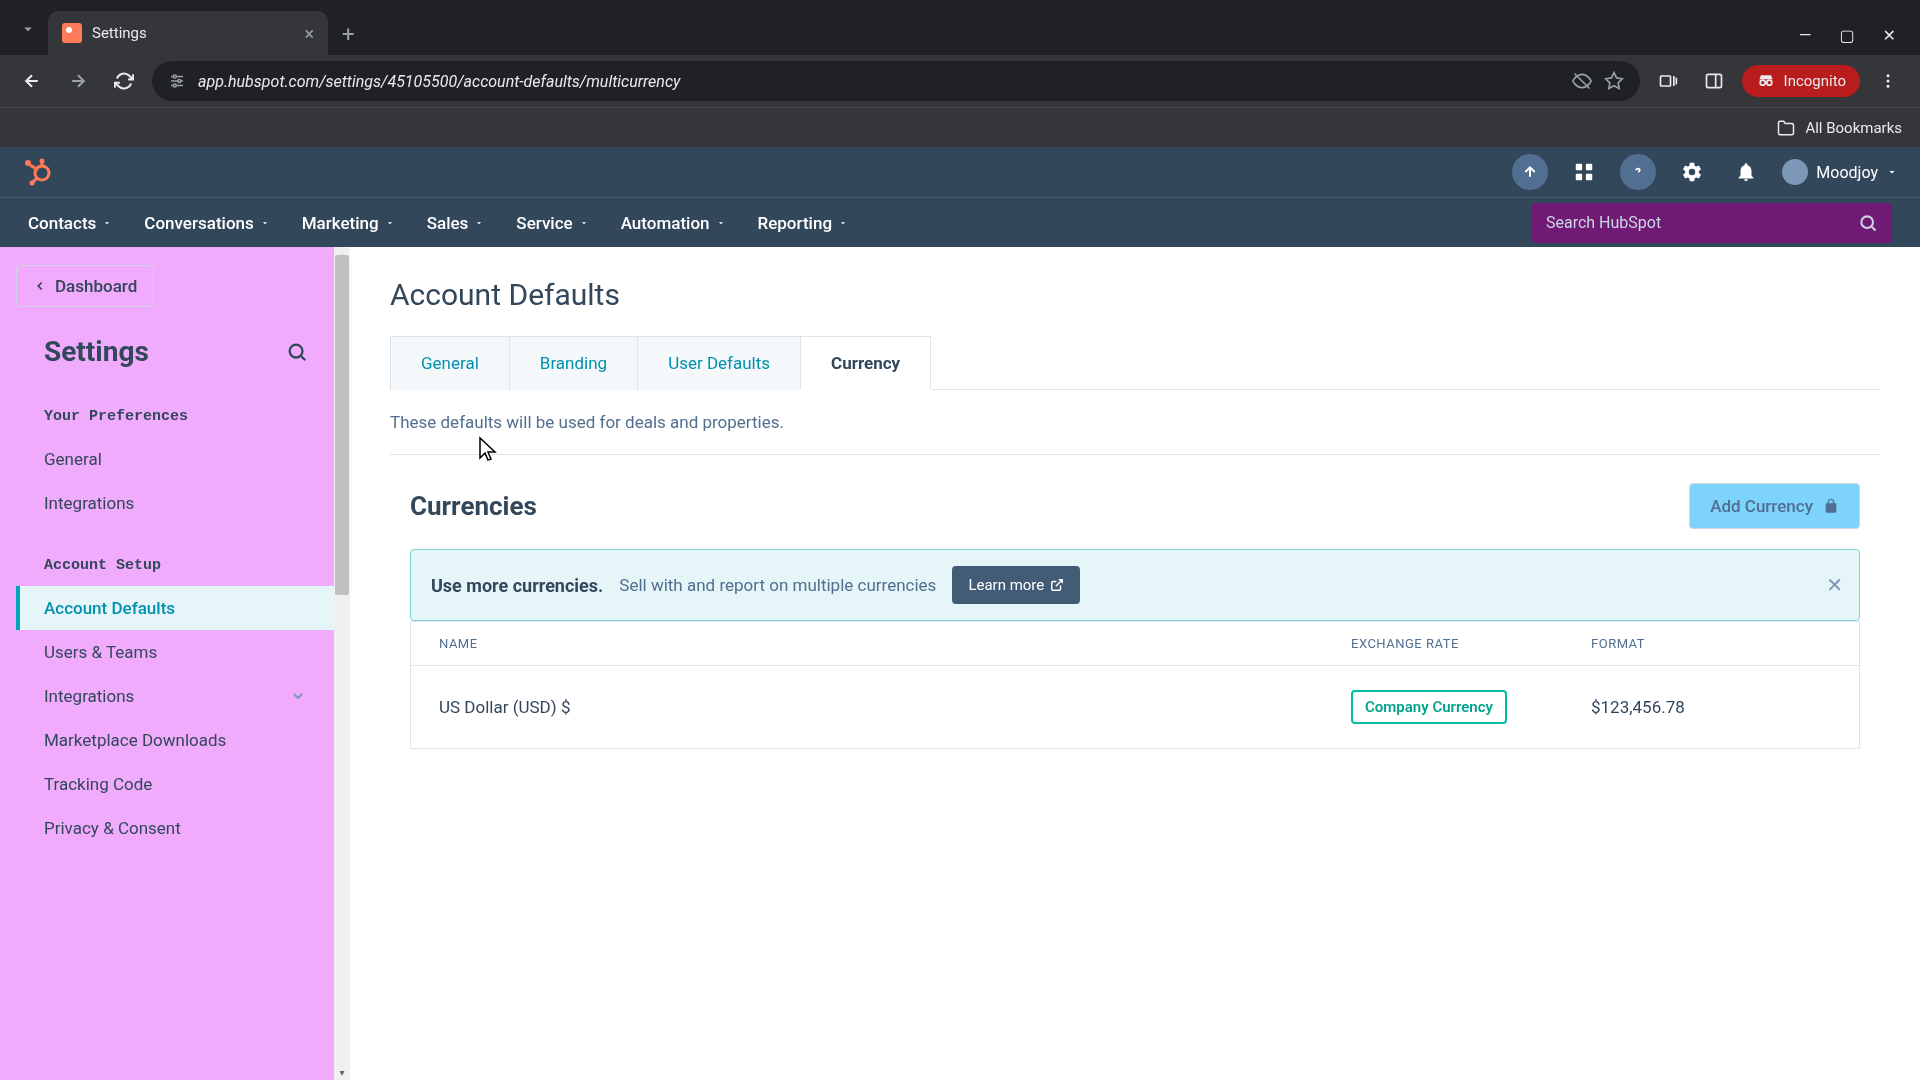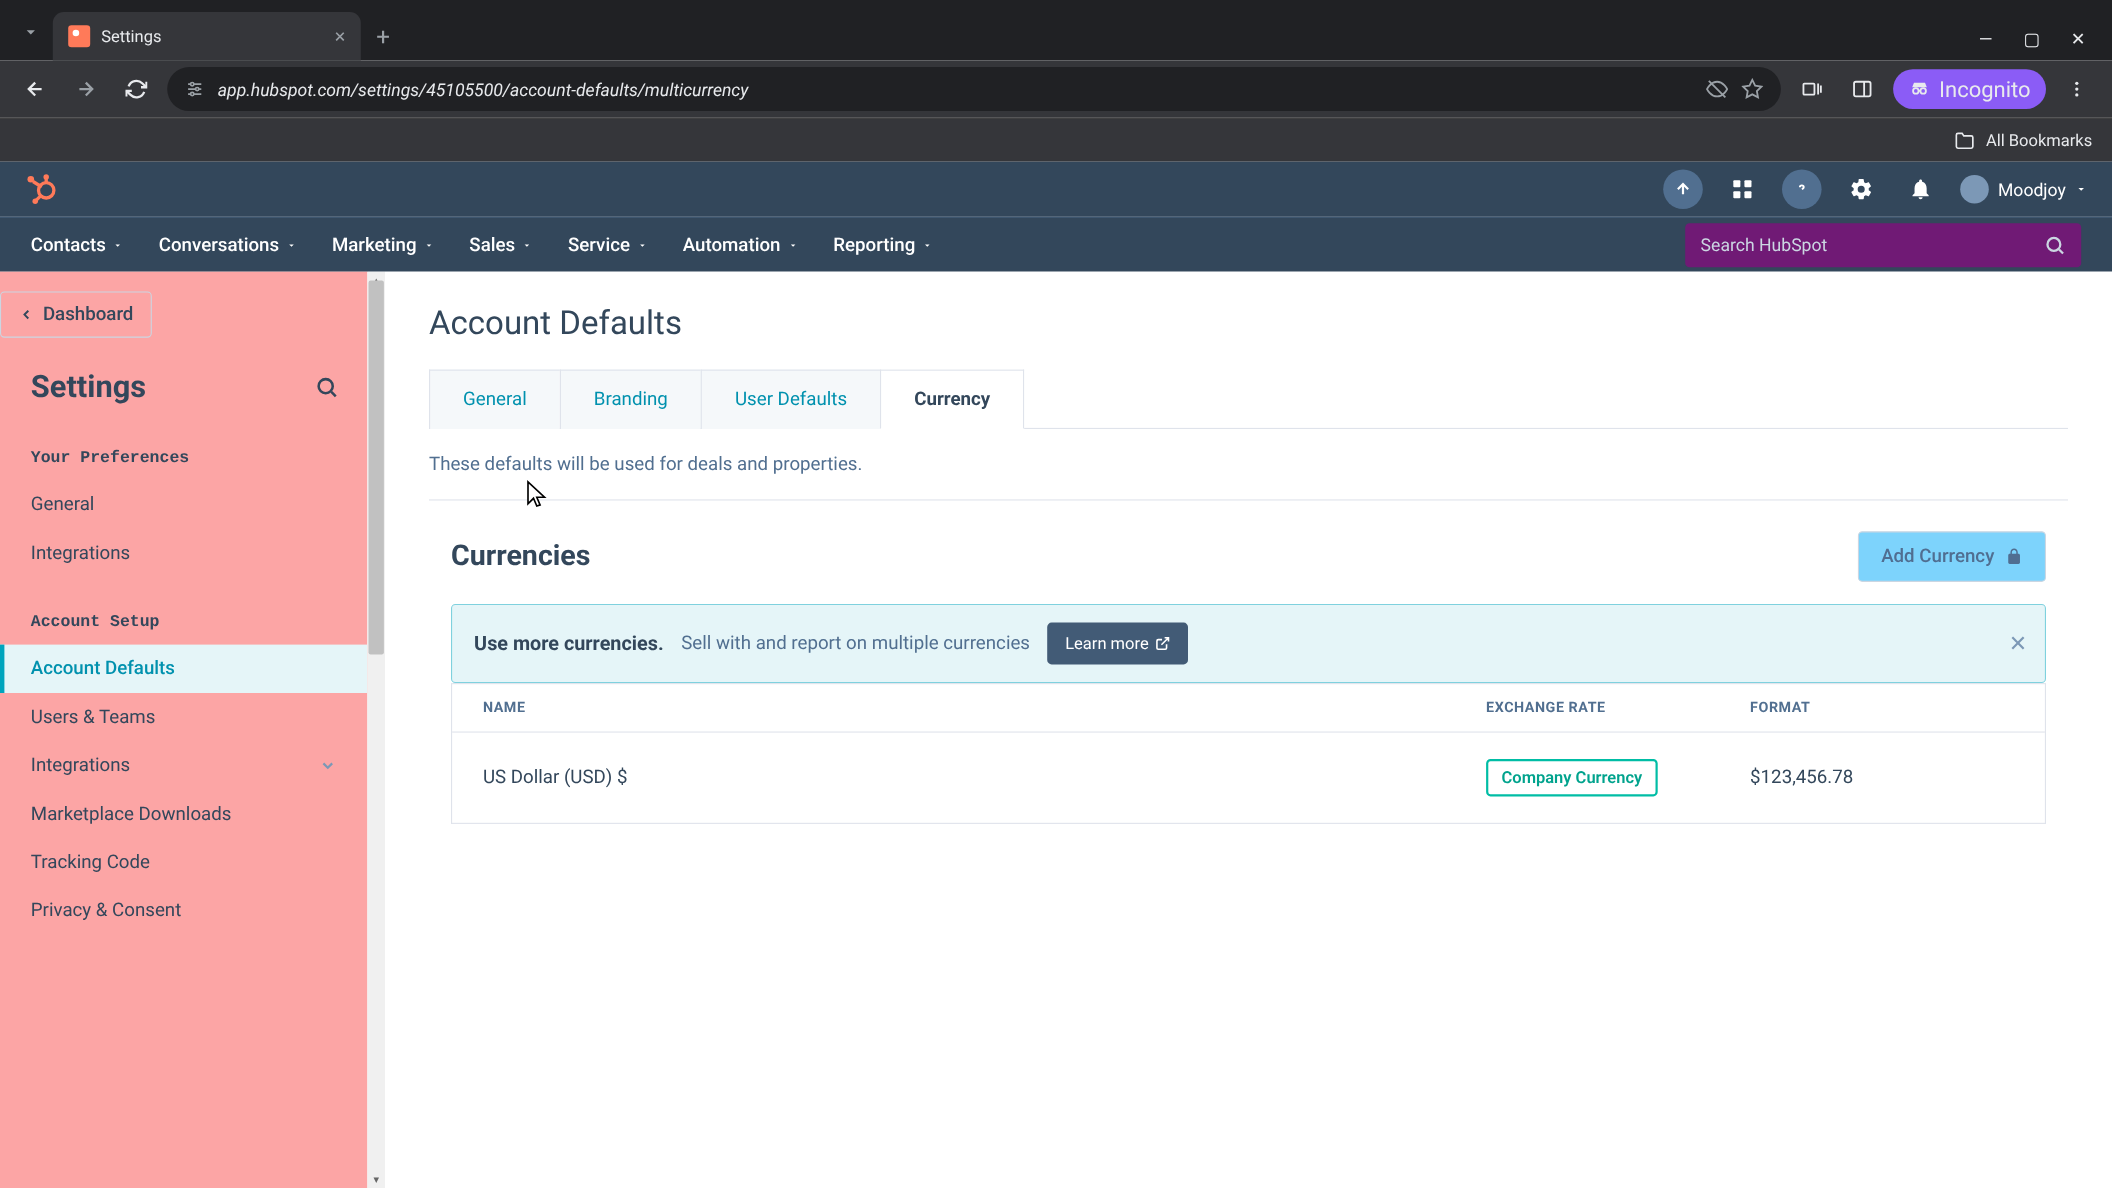--- a/index.html
+++ b/index.html
@@ -17,21 +17,21 @@
 .new-tab { color: #9aa0a6; font-size: 22px; margin-left: 14px; margin-bottom: 8px; cursor: pointer; }
 .window-controls { margin-left: auto; display: flex; gap: 28px; padding: 0 24px 10px 0; color: #e8eaed; }
 .window-controls span { font-size: 16px; cursor: pointer; }
 
 .toolbar { background: #35363a; height: 52px; display: flex; align-items: center; padding: 0 14px; gap: 10px; }
 .nav-btn { width: 36px; height: 36px; display: flex; align-items: center; justify-content: center; color: #9aa0a6; border-radius: 50%; cursor: pointer; }
 .nav-btn.enabled { color: #e8eaed; }
 .url-bar { flex: 1; background: #202124; border-radius: 24px; height: 40px; display: flex; align-items: center; padding: 0 16px; gap: 12px; color: #e8eaed; }
 .url-text { flex: 1; font-size: 16px; color: #e8eaed; font-style: italic; }
 .url-icon { color: #9aa0a6; display: flex; align-items: center; }
-.incognito-badge { background: #8b5cf6; border-radius: 20px; padding: 6px 14px; display: flex; align-items: center; gap: 8px; color: #e8eaed; font-size: 20px; }
+.incognito-badge { background: #b91c1c; border-radius: 20px; padding: 6px 14px; display: flex; align-items: center; gap: 8px; color: #e8eaed; font-size: 15px; }
 .bookmarks-bar { background: #35363a; height: 40px; display: flex; align-items: center; justify-content: flex-end; padding: 0 18px; gap: 10px; color: #e8eaed; font-size: 15px; border-top: 1px solid #444; }
 
 
 .app-header { background: #33475b; height: 50px; display: flex; align-items: center; padding: 0 22px; gap: 18px; }
 .hub-logo { width: 30px; height: 30px; position: relative; }
 .hub-logo svg { width: 30px; height: 30px; }
 .header-spacer { flex: 1; }
 .header-icon { width: 36px; height: 36px; display: flex; align-items: center; justify-content: center; color: #fff; cursor: pointer; border-radius: 50%; }
 .header-icon.circle { background: #516f90; }
 .user-menu { display: flex; align-items: center; gap: 8px; color: #fff; font-size: 16px; cursor: pointer; }
@@ -40,21 +40,21 @@
 
 .nav-bar { background: #33475b; height: 50px; display: flex; align-items: center; padding: 0 28px; gap: 32px; border-top: 1px solid #425b76; }
 .nav-item { color: #fff; font-size: 17px; font-weight: 500; display: flex; align-items: center; gap: 6px; cursor: pointer; }
 .search-box { margin-left: auto; background: #701a75; border-radius: 4px; height: 40px; width: 360px; display: flex; align-items: center; padding: 0 14px; color: #cbd6e2; }
 .search-box input { background: transparent; border: none; outline: none; color: #cbd6e2; font-size: 16px; flex: 1; }
 .search-box input::placeholder { color: #cbd6e2; }
 
 
 .app-body { display: flex; height: calc(1080px - 55px - 52px - 40px - 50px - 50px); }
 .sidebar-wrap { width: 350px; display: flex; }
-.sidebar { width: 334px; background: #fca5a5; overflow-y: auto; padding-top: 18px; }
+.sidebar { width: 334px; background: #f0abfc; overflow-y: auto; padding-top: 18px; padding-left: 16px; }
 .scroll-track { width: 16px; background: #f0f0f0; position: relative; }
 .scroll-thumb { position: absolute; width: 14px; left: 1px; top: 8px; height: 340px; background: #c1c1c1; border-radius: 2px; }
 .scroll-arrow { position: absolute; width: 16px; height: 16px; display: flex; align-items: center; justify-content: center; color: #666; font-size: 10px; }
 .scroll-arrow.top { top: 0; }
 .scroll-arrow.bottom { bottom: 0; }
 
 .dashboard-link { display: inline-flex; align-items: center; gap: 8px; border: 1px solid #cbd6e2; border-radius: 4px; padding: 10px 16px; margin-left: 0; margin-bottom: 28px; color: #33475b; font-size: 17px; font-weight: 500; cursor: pointer; }
 .settings-title-row { display: flex; align-items: center; justify-content: space-between; padding: 0 26px 28px 28px; }
 .settings-title { font-size: 28px; font-weight: 700; color: #33475b; }
 .section-label { font-size: 15px; font-weight: 700; color: #33475b; padding: 12px 28px; font-family: Liberation Mono, monospace; }
@@ -75,21 +75,21 @@
 .section-heading { font-size: 26px; font-weight: 700; color: #33475b; }
 .add-btn { border: 1px solid #cbd6e2; background: #7dd3fc; color: #506e91; border-radius: 4px; padding: 12px 20px; font-size: 17px; font-weight: 500; display: flex; align-items: center; gap: 10px; cursor: pointer; margin-left: 39px; }
 
 .info-banner { background: #e5f5f8; border: 1px solid #7fd1de; border-radius: 4px; padding: 16px 20px; margin: 0 20px 0 20px; display: flex; align-items: center; gap: 16px; position: relative; }
 .banner-title { font-weight: 700; font-size: 18px; color: #33475b; }
 .banner-text { font-size: 17px; color: #516f90; }
 .learn-btn { background: #425b76; color: #fff; border: none; border-radius: 4px; padding: 10px 16px; font-size: 15px; display: flex; align-items: center; gap: 6px; cursor: pointer; }
 .banner-close { position: absolute; right: 16px; top: 50%; transform: translateY(-50%); font-size: 20px; color: #7c98b6; cursor: pointer; }
 
 .table { margin: 0 20px; border: 1px solid #dfe3eb; border-top: none; }
-.thead { display: flex; border-top: 1px solid #dfe3eb; border-bottom: 1px solid #dfe3eb; padding: 14px 28px; font-size: 13px; font-weight: 700; letter-spacing: 0.5px; color: #516f90; }
+.thead { display: flex; border-top: 1px solid #dfe3eb; border-bottom: 1px solid #dfe3eb; padding: 14px 28px; font-size: 13px; font-weight: 400; letter-spacing: 0.5px; color: #516f90; }
 .th-name { flex: 1; }
 .th-rate { width: 240px; }
 .th-format { width: 240px; }
 .trow { display: flex; align-items: center; padding: 24px 28px; }
 .td-name { flex: 1; font-size: 17px; color: #33475b; }
 .td-rate { width: 240px; }
 .td-format { width: 240px; font-size: 17px; color: #33475b; }
 .badge { display: inline-block; border: 2px solid #00bda5; color: #00a38d; border-radius: 4px; padding: 6px 12px; font-size: 15px; font-weight: 600; }
 
 .cursor-img { position: absolute; left: 478px; top: 436px; pointer-events: none; z-index: 9999; font-size: 18px; }

